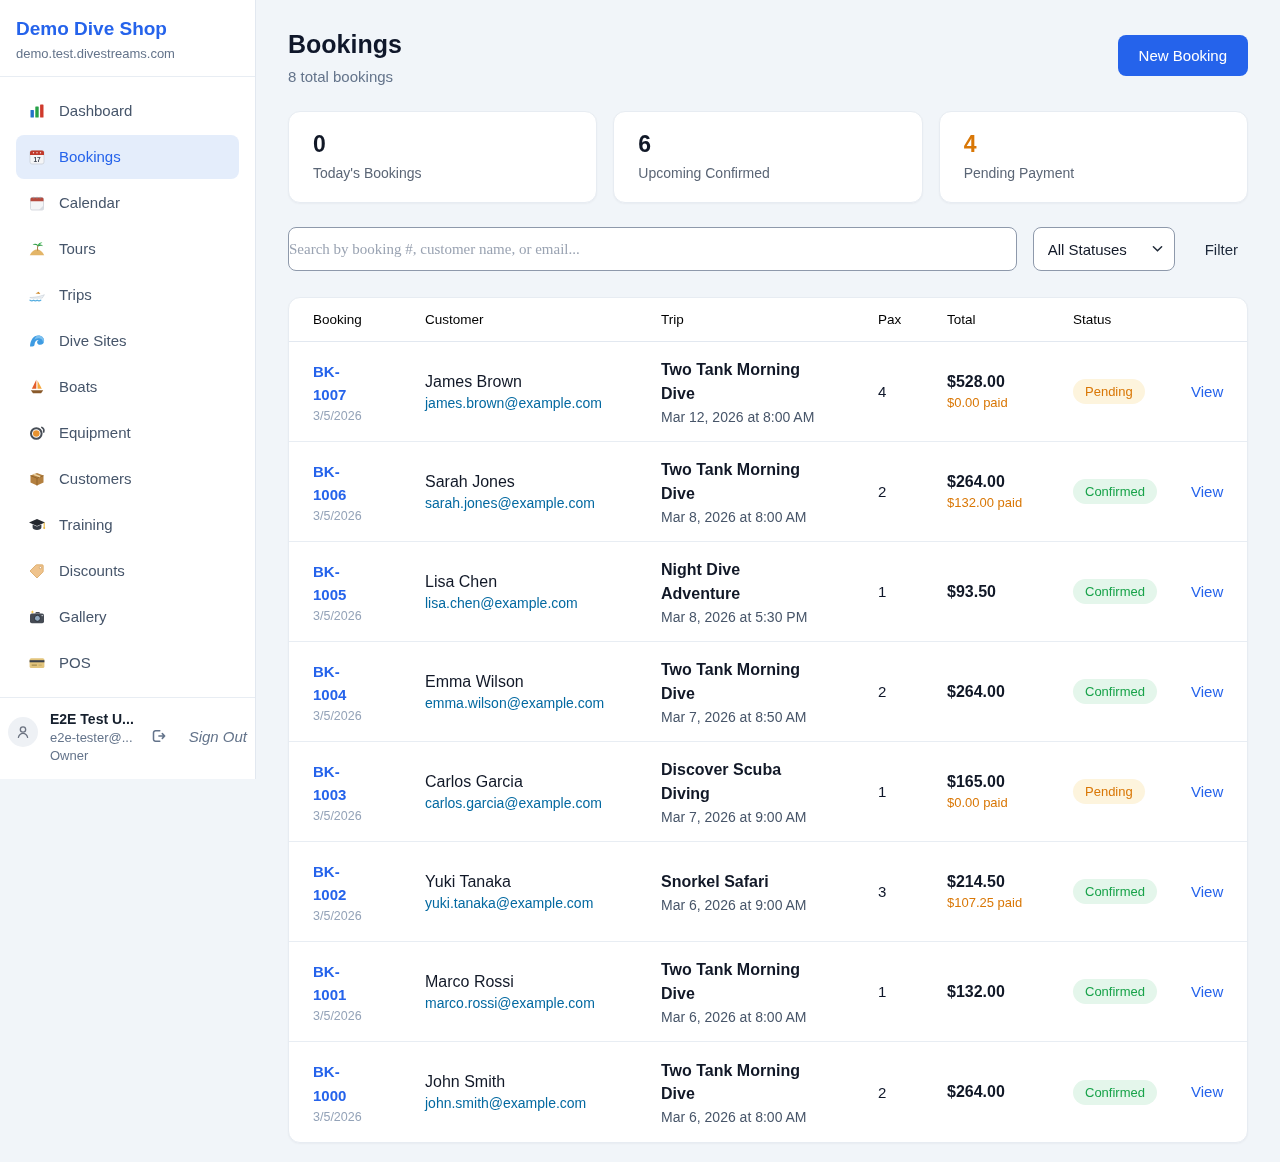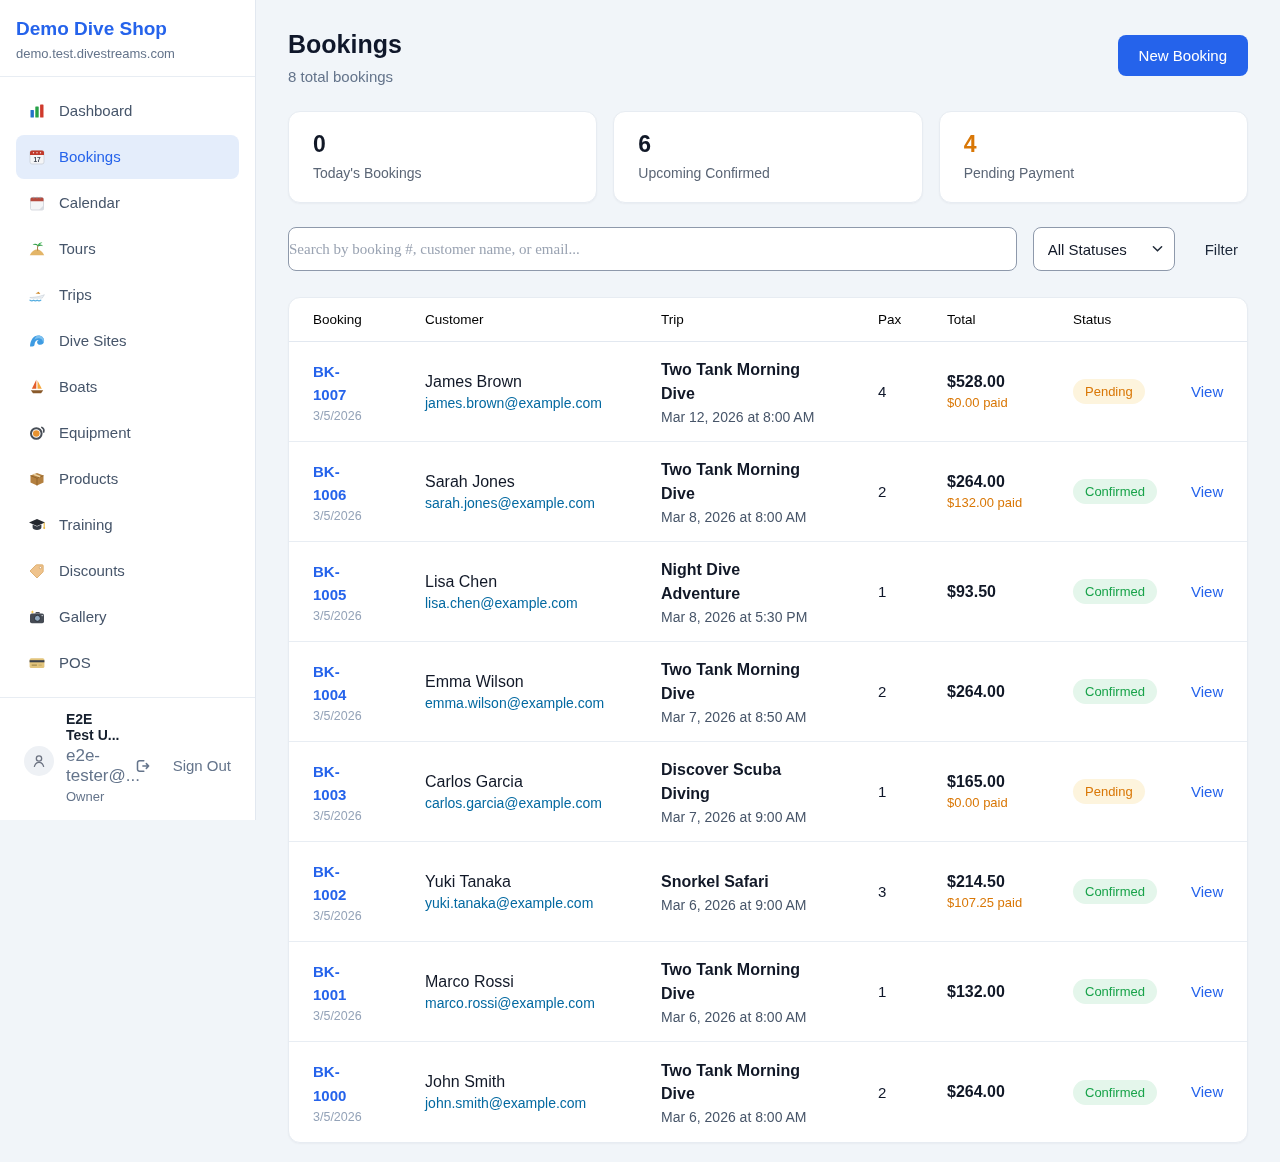--- a/index.html
+++ b/index.html
@@ -22,34 +22,34 @@
   .nav-item {
     display:flex; align-items:center; gap:13px;
     padding:10px 12px; border-radius:8px; margin-bottom:2px;
     font-size:15px; color:#46556a; cursor:pointer; line-height:24px;
   }
   .nav-item.active { background:#e4edfb; color:#2563eb; font-weight:500; }
   .nav-icon { width:18px; height:18px; flex:none; display:flex; }
   .nav-icon svg { width:18px; height:18px; }
   .side-footer {
     border-top:1px solid #e8edf3; margin-top:4px;
-    padding:13px 24px 16px; display:flex; gap:12px; align-items:center;
+    padding:13px 8px 16px; display:flex; gap:12px; align-items:flex-start;
   }
   .avatar {
     width:30px; height:30px; border-radius:50%; background:#eef1f5;
     flex:none; display:flex; align-items:center; justify-content:center; margin-top:6px;
   }
   .user-info { flex:1; min-width:0; }
   .user-name { font-size:14px; font-weight:700; color:#16202e; }
-  .user-email { font-size:17px; color:#64748b; margin-top:3px; }
+  .user-email { font-size:13px; color:#64748b; margin-top:3px; }
   .user-role { font-size:13px; color:#64748b; margin-top:3px; }
   .signout {
     display:flex; align-items:center; gap:22px; white-space:nowrap;
     background:none; border:none; color:#64748b; font-size:15px;
-    cursor:pointer; margin-top:16px; font-family:inherit;
+    cursor:pointer; margin-top:16px; font-family:inherit;font-style:italic;
   }
   
   .main { flex:1; padding:30px 32px 32px; min-width:0; }
   .page-head { display:flex; justify-content:space-between; align-items:flex-start; margin-bottom:26px; }
   .page-title { font-size:25px; font-weight:700; color:#0f172a; }
   .page-sub { font-size:15px; color:#64748b; margin-top:9px; }
   .btn-primary {
     background:#2563eb; color:#fff; border:none; border-radius:8px;
     font-size:15px; font-weight:500; padding:12px 21px; cursor:pointer;
     font-family:inherit; margin-top:5px;
@@ -212,21 +212,21 @@
     </div>
     <div class="nav-item">
       <span class="nav-icon">
           <svg viewBox="0 0 18 18">
             <path d="M2.5 5.6L9 3l6.5 2.6v7L9 15.4l-6.5-2.8z" fill="#b4803f"></path>
             <path d="M2.5 5.6L9 8.2l6.5-2.6" fill="none" stroke="#8a5e27" stroke-width="0.8"></path>
             <path d="M9 8.2v7.2" stroke="#8a5e27" stroke-width="0.8" fill="none"></path>
             <path d="M5.6 4.2l6.6 2.6" stroke="#ecd3a3" stroke-width="1.5" fill="none"></path>
           </svg>
         </span>
-      <span>Products</span>
+      <span>Customers</span>
     </div>
     <div class="nav-item">
       <span class="nav-icon">
           <svg viewBox="0 0 18 18">
             <path d="M9 3l8 3.6L9 10 1 6.6z" fill="#23272e"></path>
             <path d="M4.6 8.4v3.2c0 1.3 2 2.4 4.4 2.4s4.4-1.1 4.4-2.4V8.4L9 10.4z" fill="#343a43"></path>
             <path d="M16.2 7v4.2" stroke="#e9b53c" stroke-width="1.1" stroke-linecap="round" fill="none"></path>
             <circle cx="16.2" cy="12" r="1" fill="#e9b53c"></circle>
           </svg>
         </span>

